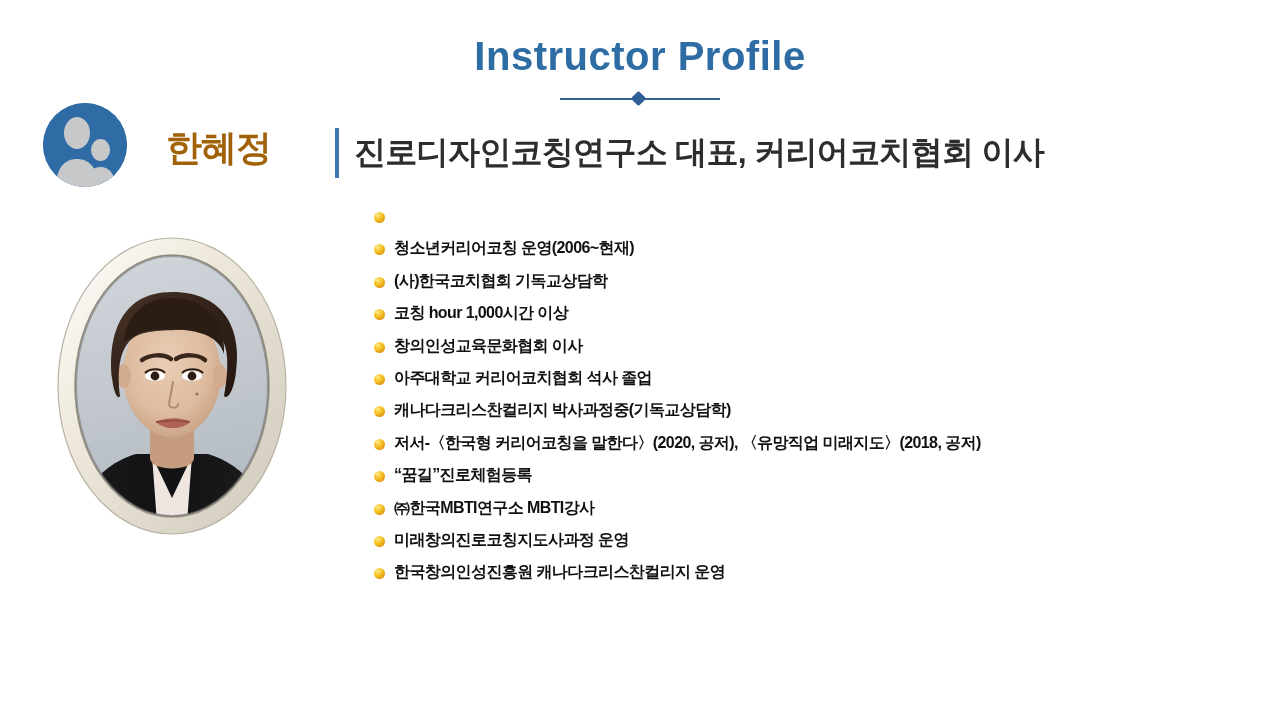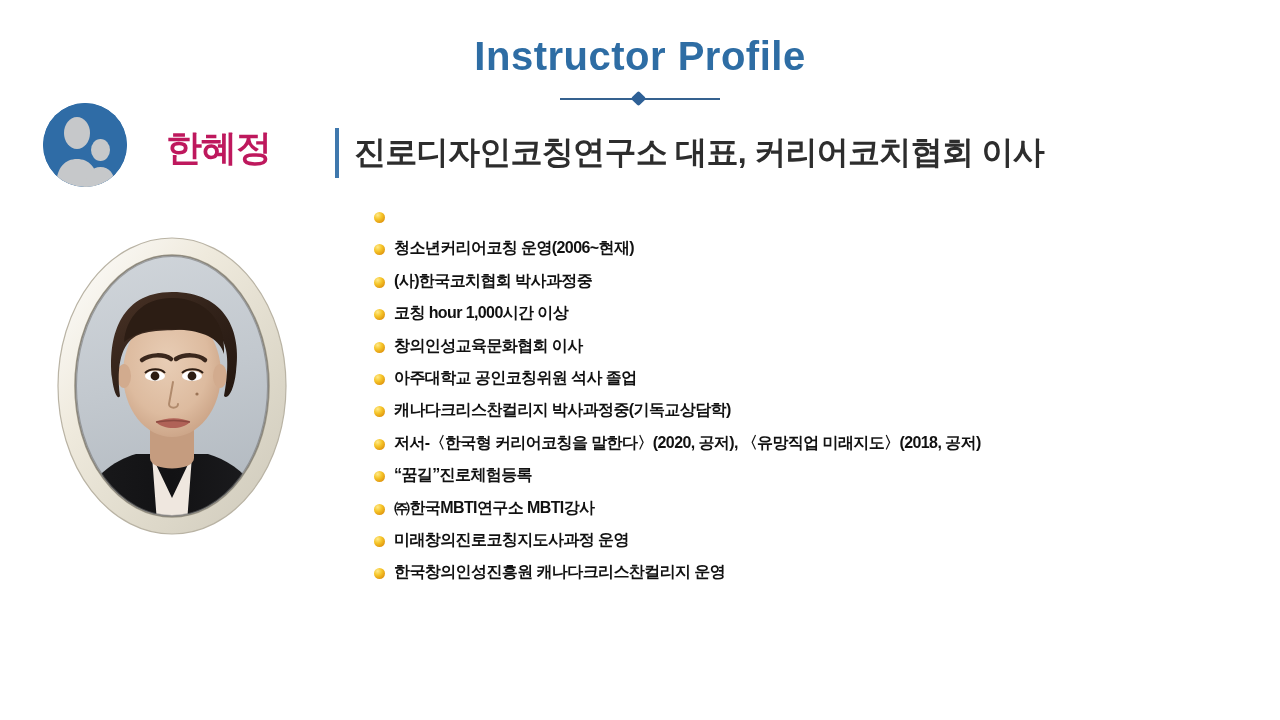--- a/index.html
+++ b/index.html
@@ -79,21 +79,21 @@
     display: block;
     width: 84px;
     height: 84px;
   }
   .instructor-name {
     position: absolute;
     left: 166px;
     top: 124px;
     font-size: 36px;
     font-weight: bold;
-    color: #be185d;
+    color: #a16207;
     letter-spacing: -1px;
     white-space: nowrap;
   }
 
   
   .role-wrap {
     position: absolute;
     left: 335px;
     top: 127px;
     display: flex;
@@ -272,33 +272,33 @@
   <div class="credentials">
     <div class="cred-item">
       <span class="cred-bullet"></span>
     </div>
     <div class="cred-item">
       <span class="cred-bullet"></span>
       <span class="cred-text">청소년커리어코칭 운영(2006~현재)</span>
     </div>
     <div class="cred-item">
       <span class="cred-bullet"></span>
-      <span class="cred-text">(사)한국코치협회 박사과정중</span>
+      <span class="cred-text">(사)한국코치협회 기독교상담학</span>
     </div>
     <div class="cred-item">
       <span class="cred-bullet"></span>
       <span class="cred-text">코칭 hour 1,000시간 이상</span>
     </div>
     <div class="cred-item">
       <span class="cred-bullet"></span>
       <span class="cred-text">창의인성교육문화협회 이사</span>
     </div>
     <div class="cred-item">
       <span class="cred-bullet"></span>
-      <span class="cred-text">아주대학교 공인코칭위원 석사 졸업</span>
+      <span class="cred-text">아주대학교 커리어코치협회 석사 졸업</span>
     </div>
     <div class="cred-item">
       <span class="cred-bullet"></span>
       <span class="cred-text">캐나다크리스찬컬리지 박사과정중(기독교상담학)</span>
     </div>
     <div class="cred-item">
       <span class="cred-bullet"></span>
       <span class="cred-text">저서-〈한국형 커리어코칭을 말한다〉(2020, 공저), 〈유망직업 미래지도〉(2018, 공저)</span>
     </div>
     <div class="cred-item">

